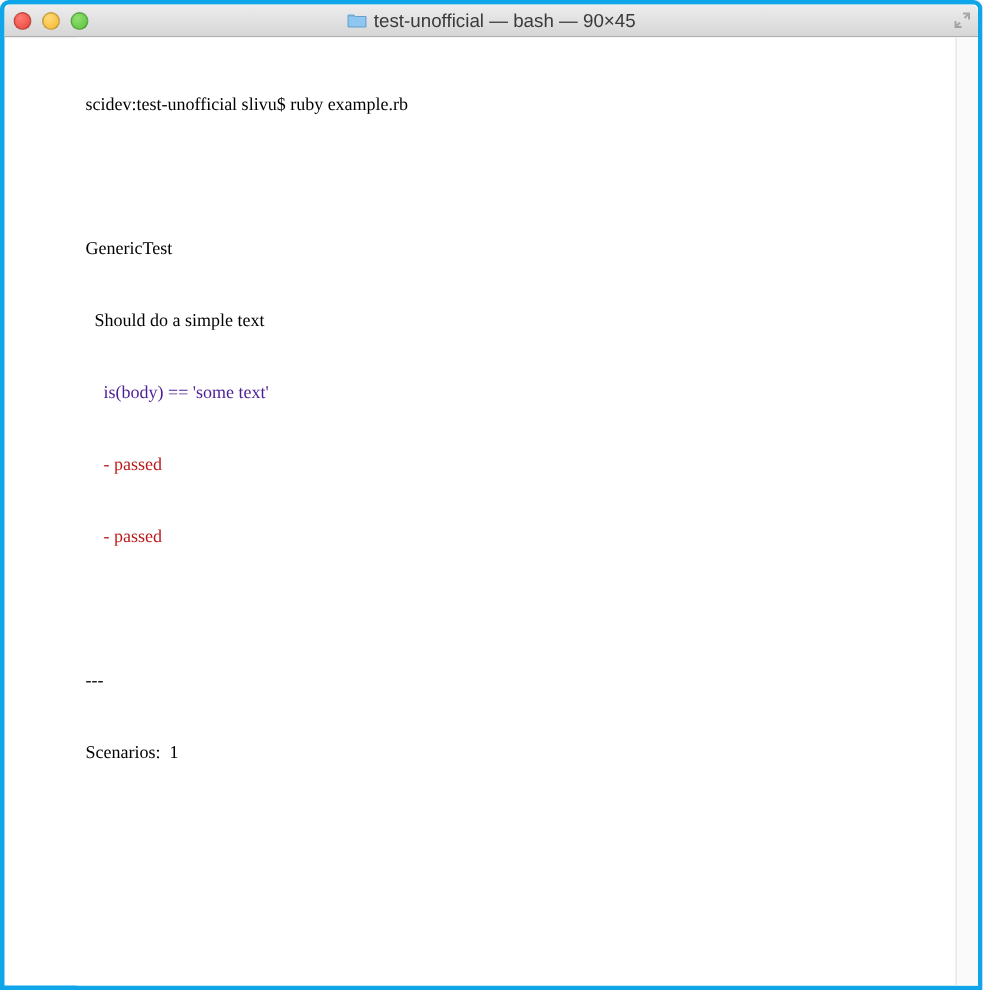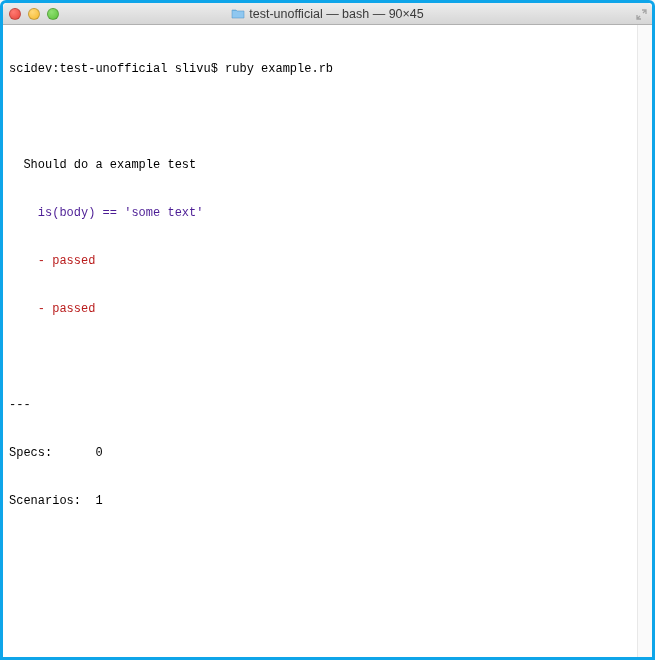--- a/index.html
+++ b/index.html
@@ -70,27 +70,28 @@
       position: absolute;
       right: 4px;
       top: 4px;
       width: 13px;
       height: 13px;
       opacity: 0.5;
     }
     .terminal {
       flex: 1;
       background: #ffffff;
-      font-family: Liberation Mono, monospace;
+      font-family: Liberation Serif, serif;
       font-size: 12px;
       line-height: 16px;
       padding: 4px 6px;
       color: #000;
       position: relative;
       overflow: hidden;
+      margin-left: 48px;
     }
     .scrollbar {
       position: absolute;
       right: 0;
       top: 0;
       width: 15px;
       height: 100%;
       background: #fafafa;
       border-left: 1px solid #e8e8e8;
     }
@@ -126,24 +127,24 @@
         <path d="M2 7 L2 11 L6 11 M2 11 L5 8" stroke="#6b6b6b" stroke-width="1.3" fill="none"></path>
         <path d="M11 6 L11 2 L7 2 M11 2 L8 5" stroke="#6b6b6b" stroke-width="1.3" fill="none"></path>
       </svg>
     </span>
   </div>
   <div class="terminal">
     <div class="scrollbar"></div>
     <div class="term-content">
       <div class="line"><span>scidev:test-unofficial slivu$ </span><span>ruby example.rb</span></div>
       <div class="line"></div>
-      <div class="line">  Should do a example test</div>
+      <div class="line">GenericTest</div>
+      <div class="line">  Should do a simple text</div>
       <div class="line blue">    is(body) == 'some text'</div>
       <div class="line green">    - passed</div>
       <div class="line green">    - passed</div>
       <div class="line"></div>
       <div class="line">---</div>
-      <div class="line"><span>Specs:      </span><span>0</span></div>
       <div class="line"><span>Scenarios:  </span><span>1</span></div>
       
     </div>
   </div>
 </div>
 
 </body></html>

